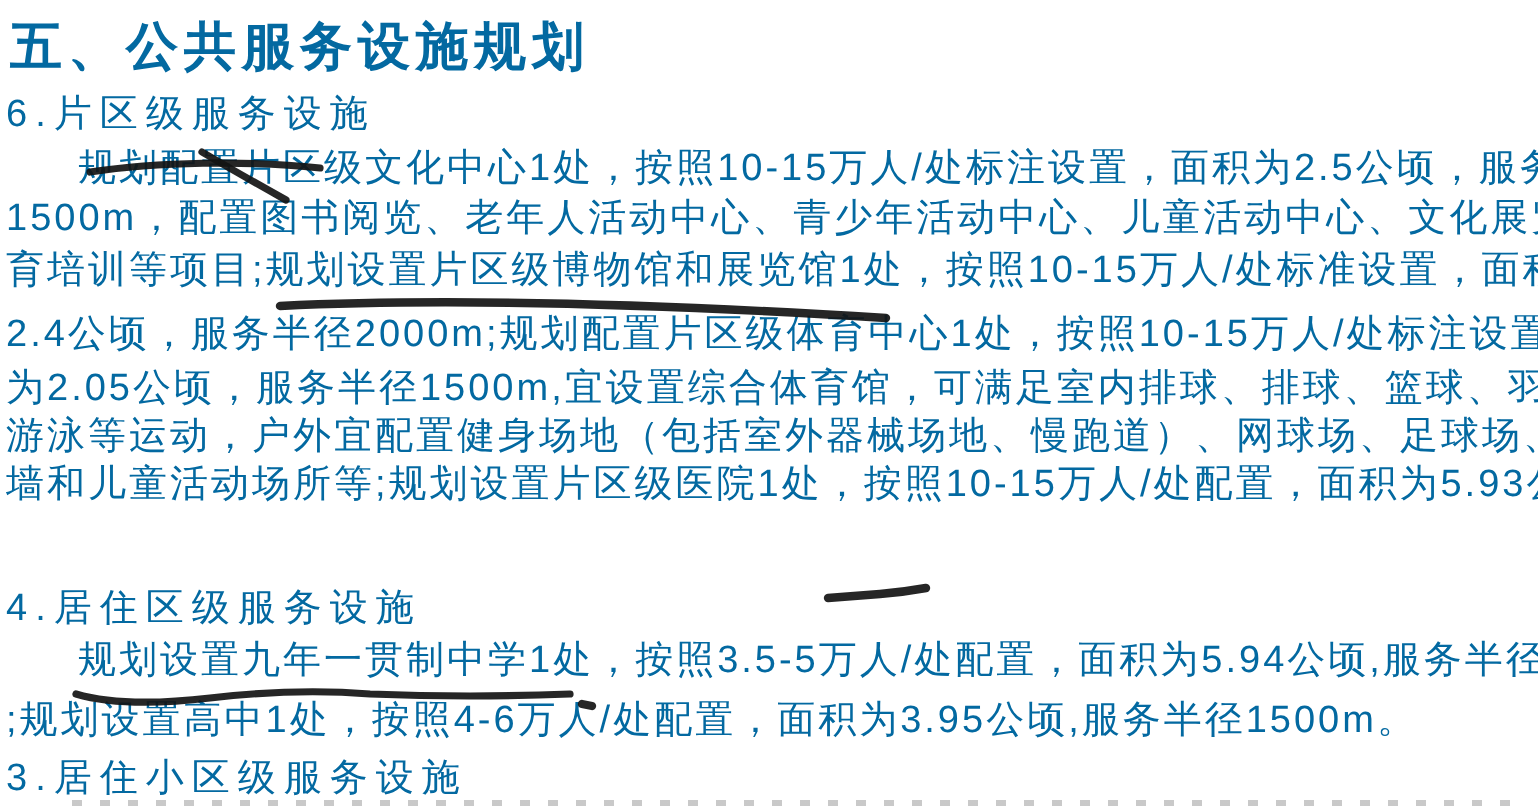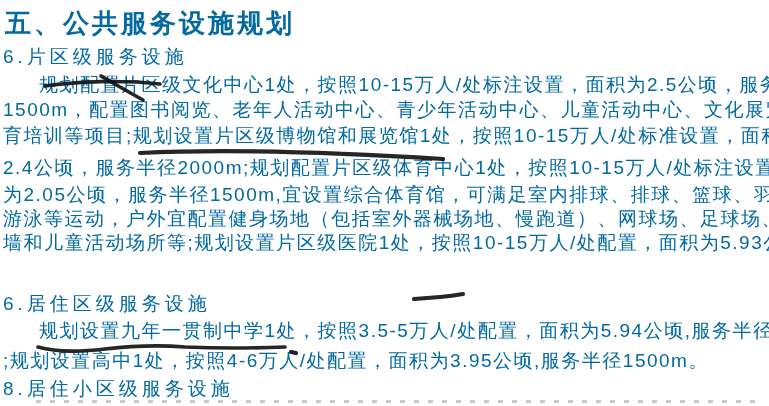--- a/index.html
+++ b/index.html
@@ -53,26 +53,26 @@
   <div class="sec-heading" style="top:44px">6.片区级服务设施</div>
 
   <div class="line indent" style="top:74px">规划配置片区级文化中心1处，按照10-15万人/处标注设置，面积为2.5公顷，服务半径</div>
   <div class="line" style="top:99px">1500m，配置图书阅览、老年人活动中心、青少年活动中心、儿童活动中心、文化展览、教</div>
   <div class="line" style="top:125px">育培训等项目;规划设置片区级博物馆和展览馆1处，按照10-15万人/处标准设置，面积为</div>
   <div class="line" style="top:157px">2.4公顷，服务半径2000m;规划配置片区级体育中心1处，按照10-15万人/处标注设置，面积</div>
   <div class="line" style="top:184px">为2.05公顷，服务半径1500m,宜设置综合体育馆，可满足室内排球、排球、篮球、羽毛球、</div>
   <div class="line" style="top:208px">游泳等运动，户外宜配置健身场地（包括室外器械场地、慢跑道）、网球场、足球场、练习</div>
   <div class="line" style="top:232px">墙和儿童活动场所等;规划设置片区级医院1处，按照10-15万人/处配置，面积为5.93公顷，</div>
 
-  <div class="sec-heading" style="top:291px">6.居住区级服务设施</div>
+  <div class="sec-heading" style="top:291px">4.居住区级服务设施</div>
 
   <div class="line indent" style="top:320px">规划设置九年一贯制中学1处，按照3.5-5万人/处配置，面积为5.94公顷,服务半径1000</div>
   <div class="line" style="top:350px">;规划设置高中1处，按照4-6万人/处配置，面积为3.95公顷,服务半径1500m。</div>
 
-  <div class="sec-heading" style="top:376px">8.居住小区级服务设施</div>
+  <div class="sec-heading" style="top:376px">3.居住小区级服务设施</div>
 
   <div class="remnant"></div>
 
   <svg class="ink-overlay" viewBox="0 0 769 406">
     <path d="M45 86 C 78 81, 124 80, 160 84"></path>
     <path d="M101 76 Q 118 86, 143 100"></path>
     <path class="thick" d="M140 153 C 220 149, 330 152, 443 159"></path>
     <path class="thick" d="M414 299 L 440 297 Q 452 296, 463 294"></path>
     <path d="M38 347 Q 62 354, 105 349 T 185 347 Q 235 349, 285 347"></path>
     <path class="thick" d="M291 352 l 5 1"></path>

